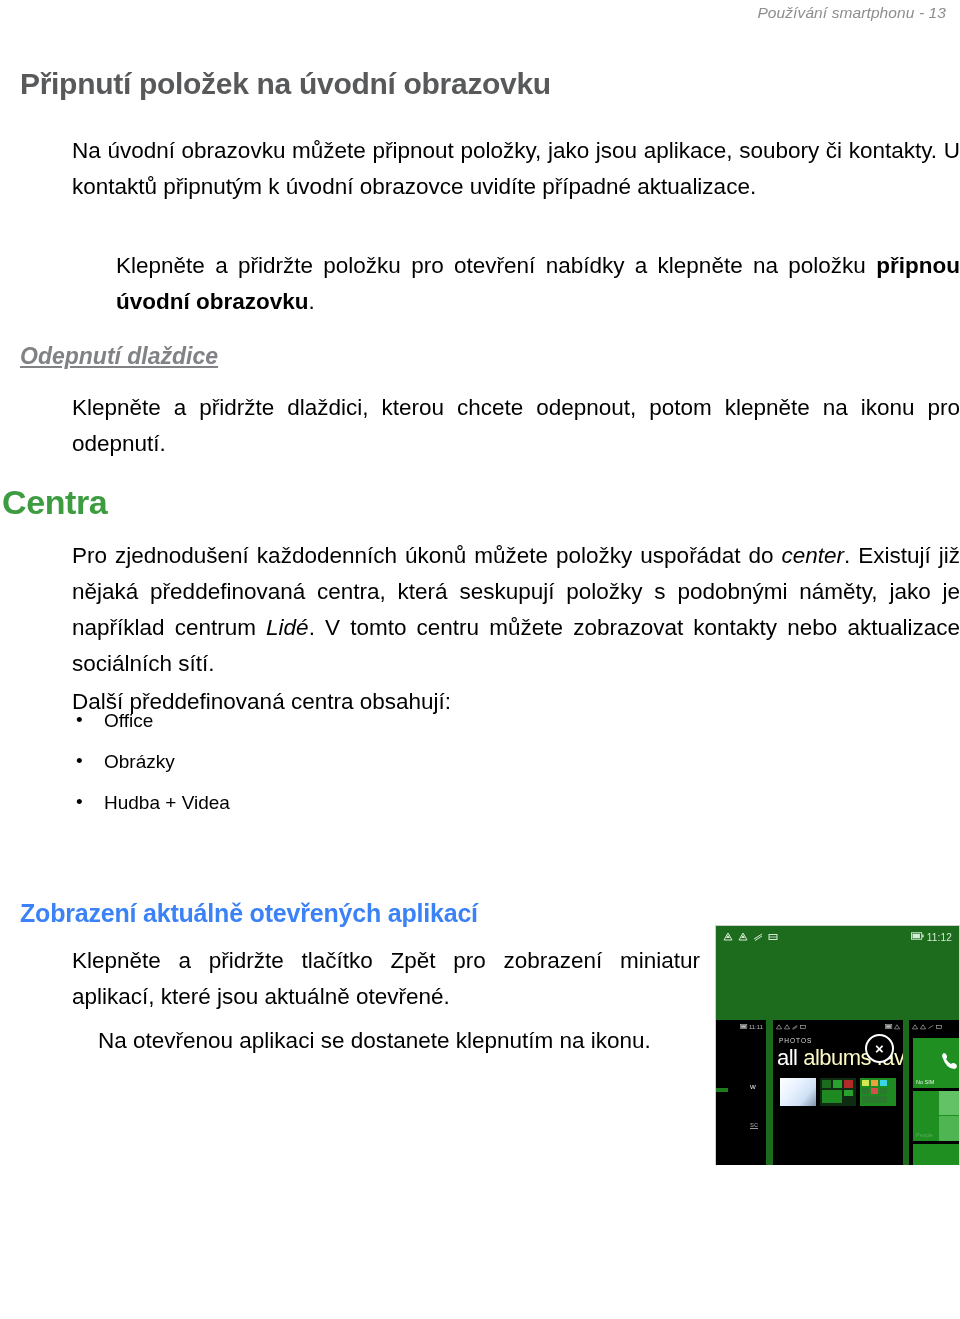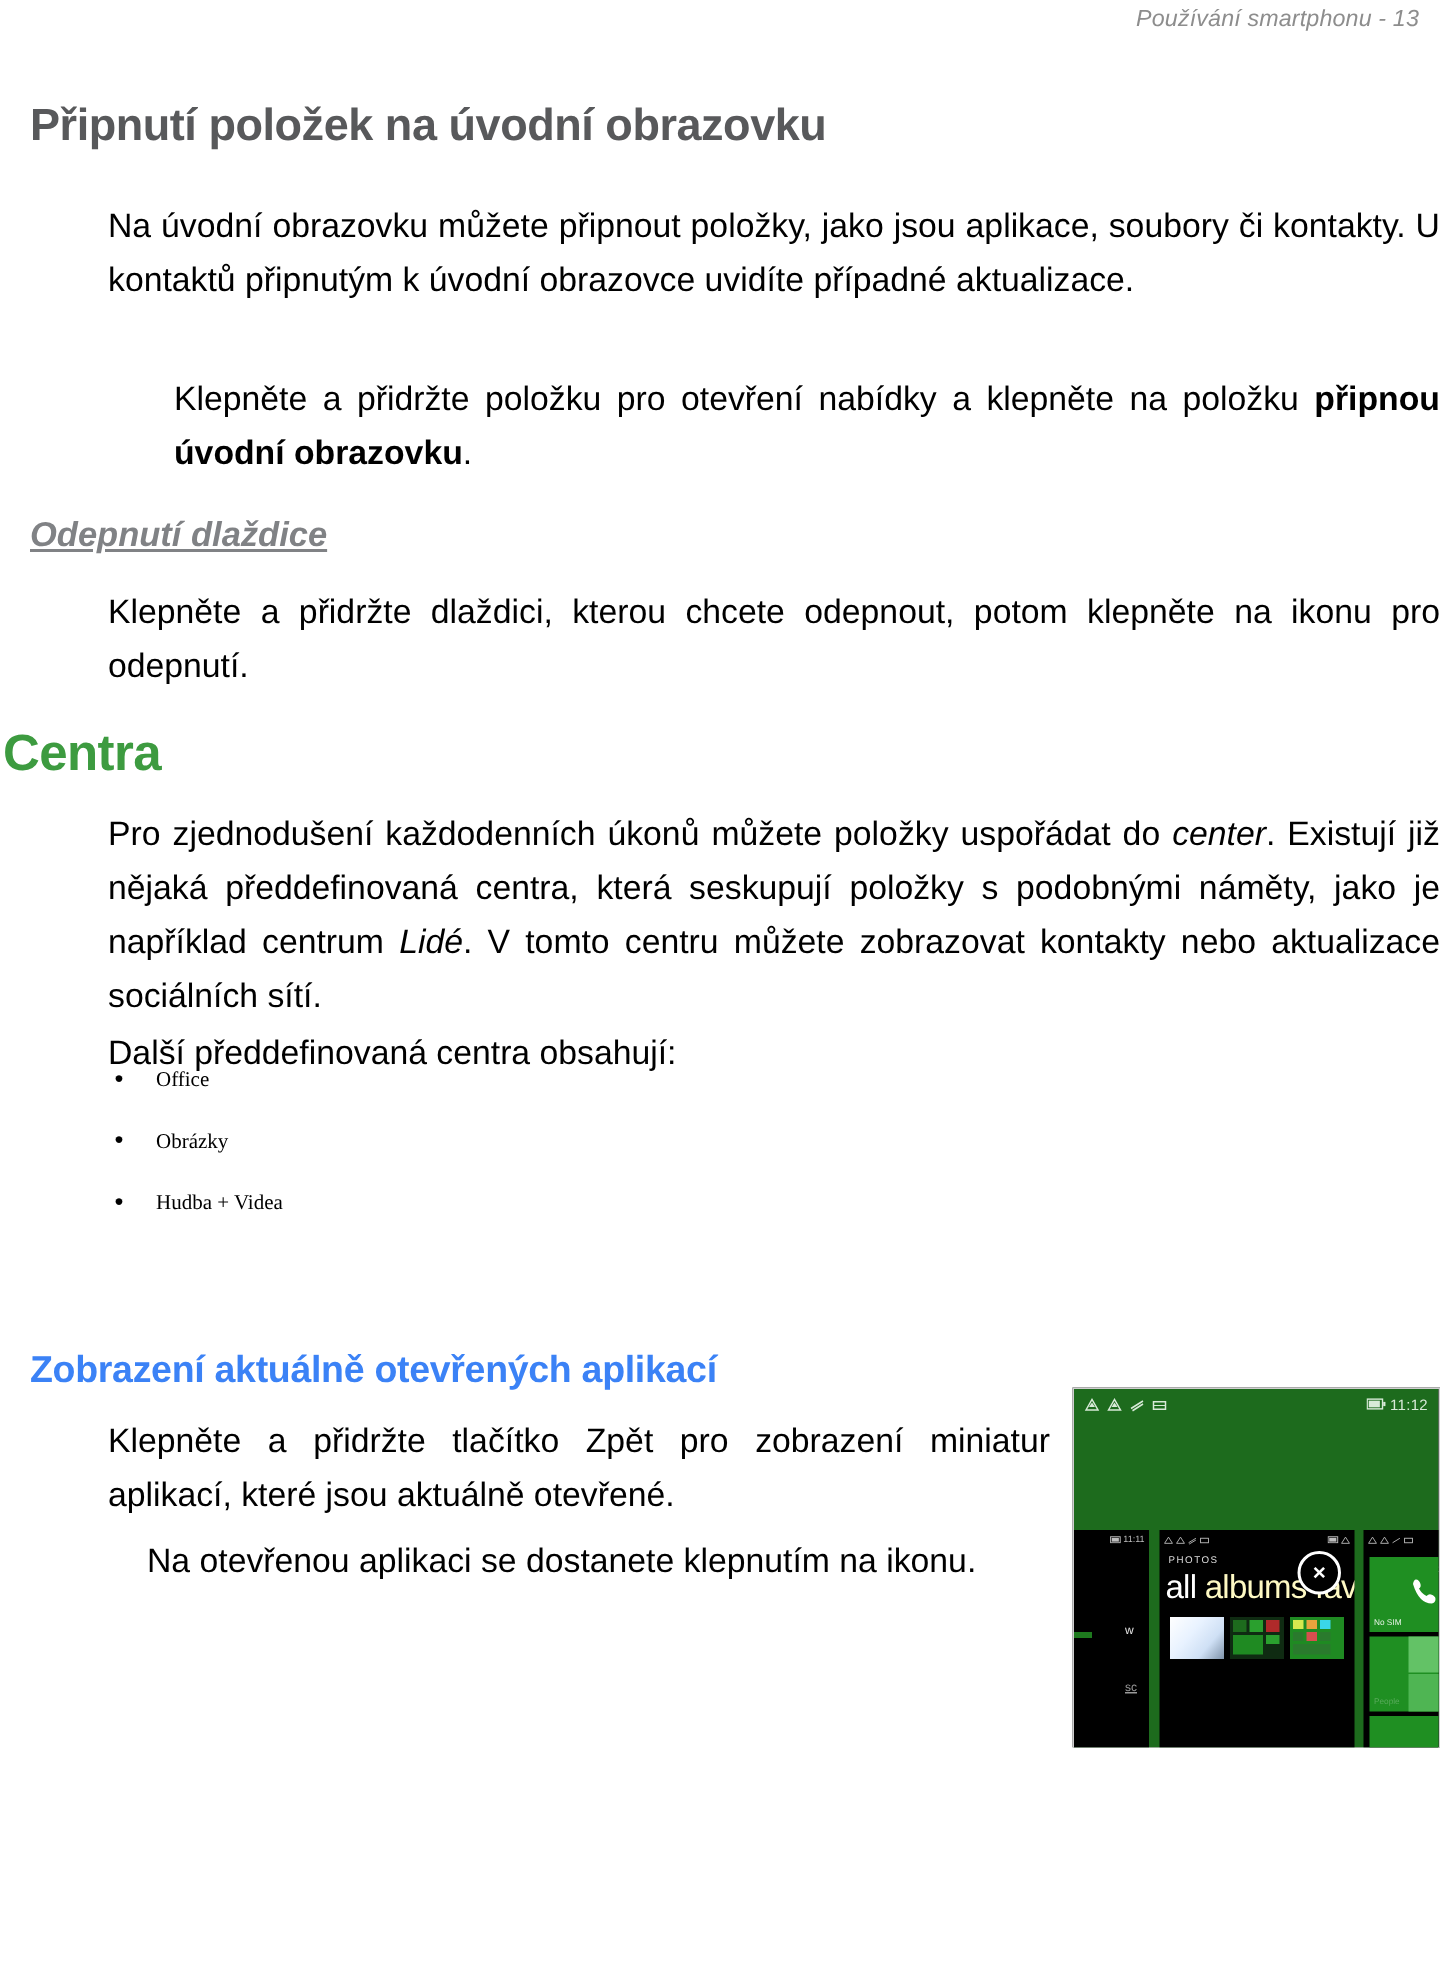--- a/index.html
+++ b/index.html
@@ -84,24 +84,23 @@
   .para i { }
 
   
   .bullets {
     position: absolute;
     left: 72px;
     top: 700px;
     margin: 0;
     padding: 0;
     list-style: none;
-    font-size: 14px;
+    font-size: 19px;
     line-height: 41px;
     color: #000;
-    font-family: Liberation Serif, serif;
   }
   .bullets li {
     position: relative;
     padding-left: 32px;
     white-space: nowrap;
   }
   .bullets li::before {
     content: "\2022";
     position: absolute;
     left: 4px;

